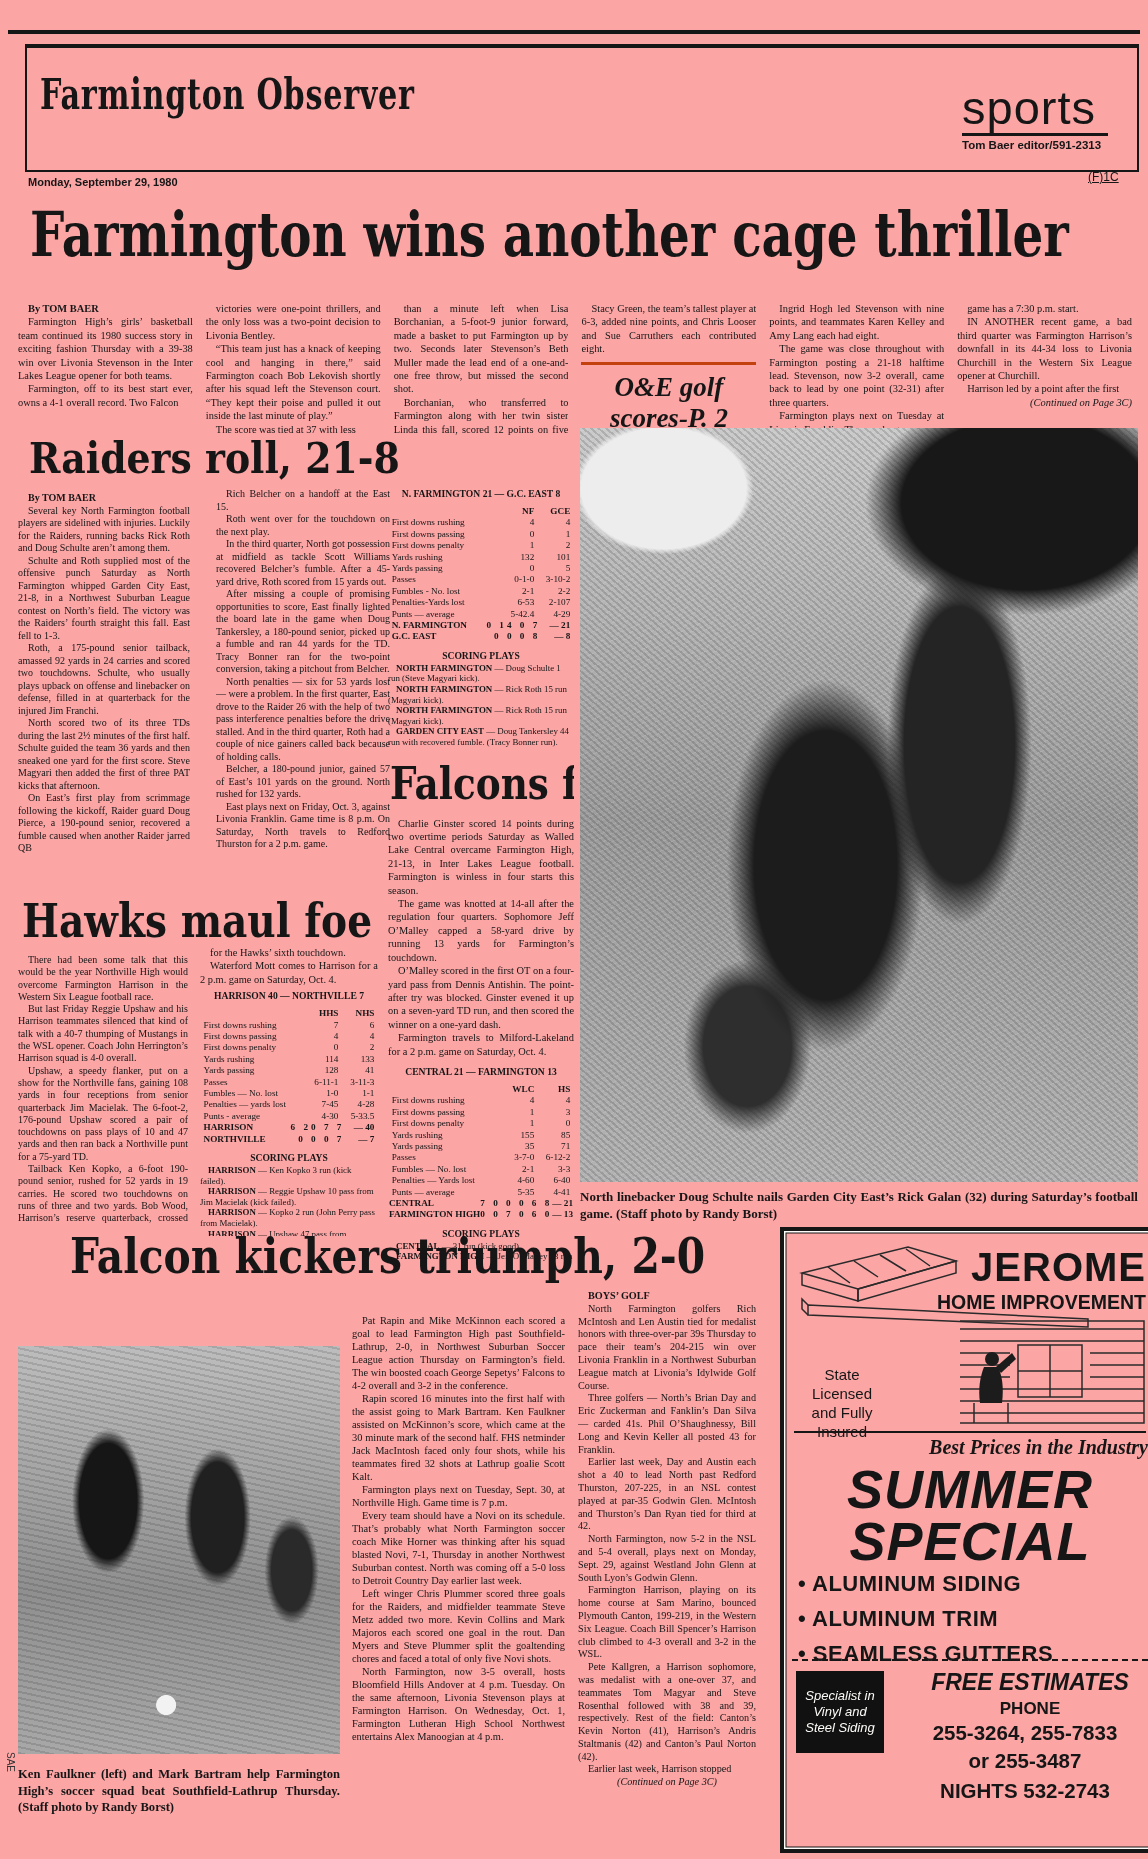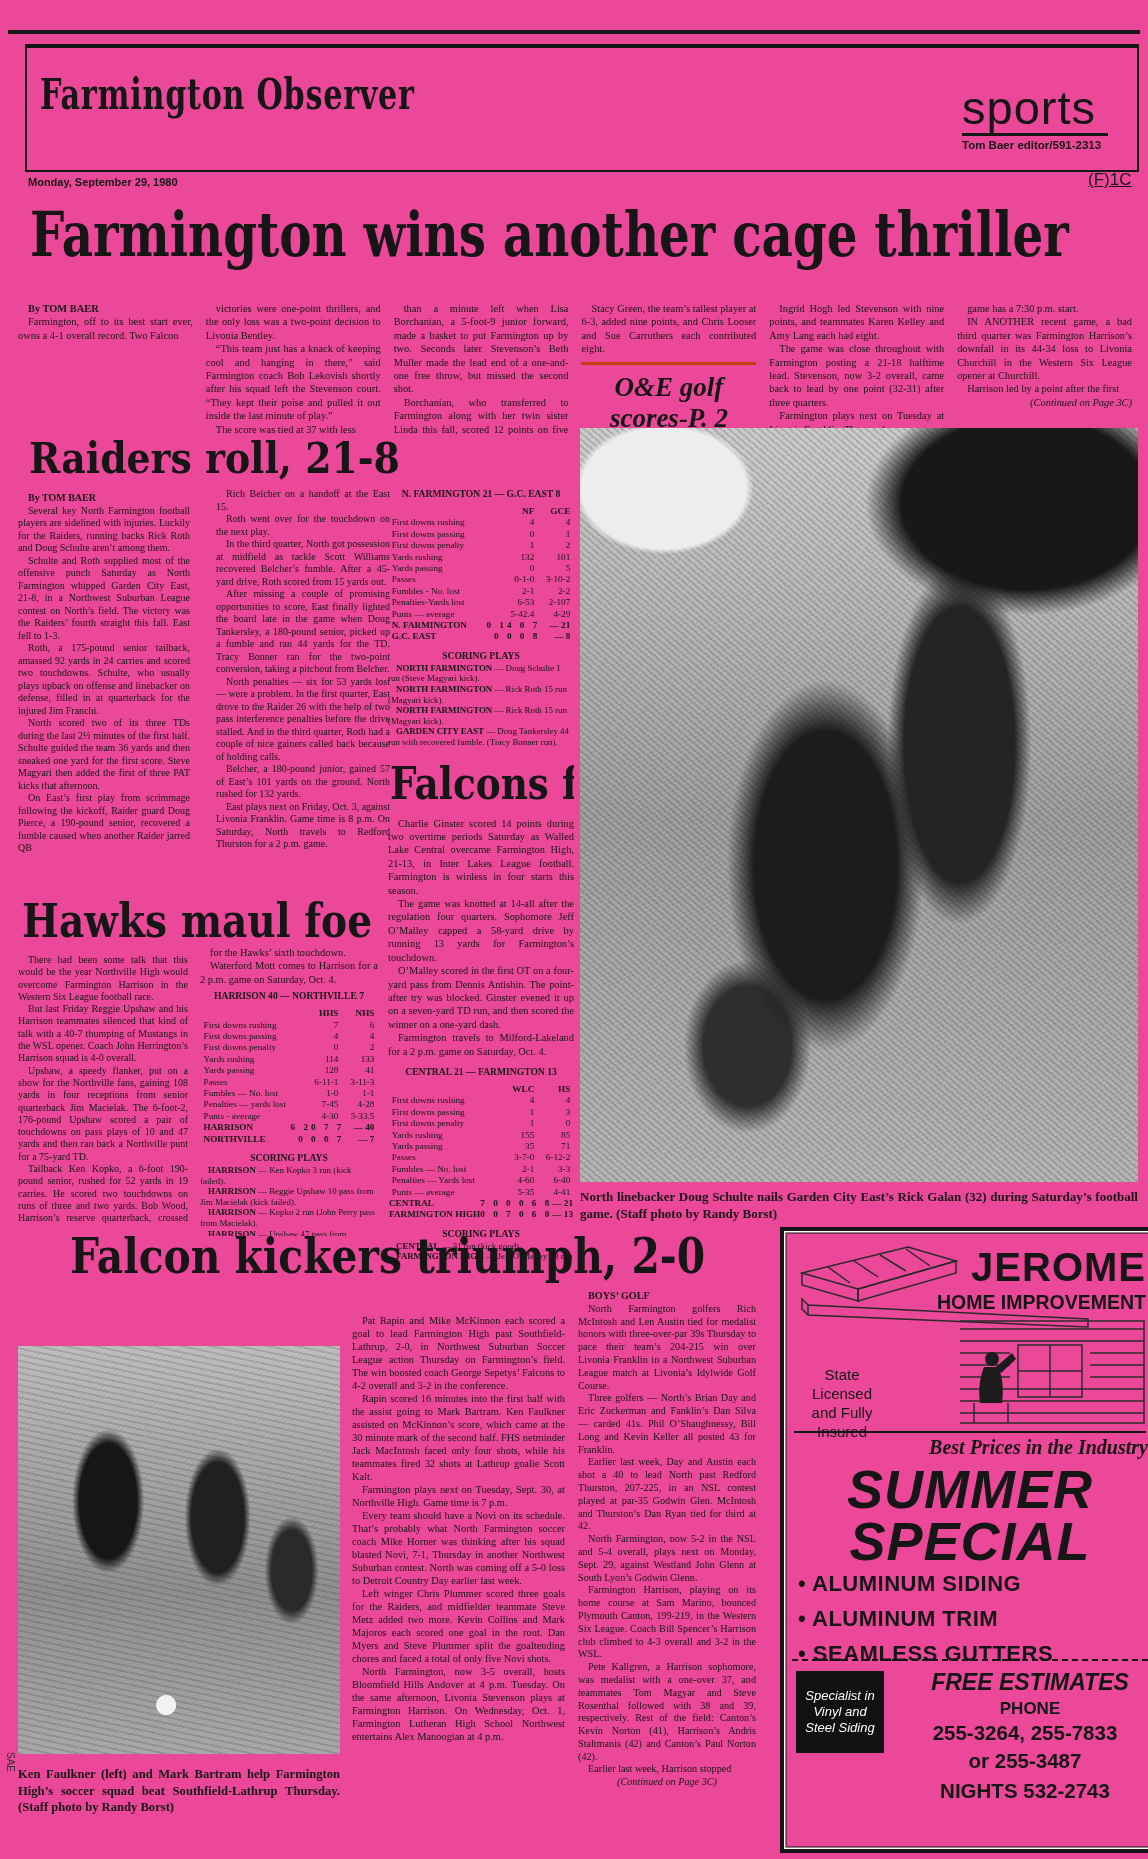--- a/index.html
+++ b/index.html
@@ -1,28 +1,28 @@
 <!DOCTYPE html>
 <html><head>
 <meta charset="utf-8">
 <style>
   html,body{margin:0;padding:0;background:#e8e6e0;}
-  .page{position:relative;width:1148px;height:1859px;background:#ec4899;color:#161616;
+  .page{position:relative;width:1148px;height:1859px;background:#fca5a5;color:#161616;
         font-family:"Liberation Serif","DejaVu Serif",serif;overflow:hidden;margin:0 auto;}
   .abs{position:absolute;}
   
   .top-rule{left:8px;top:30px;width:1132px;height:4px;background:#161616;}
   .masthead-box{left:25px;top:44px;width:1110px;height:122px;border:2px solid #161616;border-top-width:4px;}
   .masthead-title{left:40px;top:70px;font-family:"DejaVu Serif",serif;font-weight:700;font-size:42px;
         transform:scaleX(.72);transform-origin:0 0;white-space:nowrap;letter-spacing:1px;}
   .sports-block{left:962px;top:84px;width:146px;text-align:left;font-family:"Liberation Sans",sans-serif;}
   .sports-word{font-size:47px;line-height:48px;letter-spacing:1px;border-bottom:3px solid #161616;display:block;padding-bottom:1px;}
   .sports-editor{display:block;font-size:11.5px;font-weight:bold;margin-top:3px;white-space:nowrap;}
   .date-line{left:28px;top:176px;font-family:"Liberation Sans",sans-serif;font-size:11px;font-weight:bold;}
-  .edition-mark{left:1088px;top:170px;font-family:"Liberation Sans",sans-serif;font-size:17px;text-decoration:underline;}
+  .edition-mark{left:1088px;top:170px;font-family:"Liberation Sans",sans-serif;font-size:12px;text-decoration:underline;}
   
   .hl{font-weight:700;white-space:nowrap;font-family:"DejaVu Serif",serif;}
   .scale{display:inline-block;transform-origin:0 0;}
   .lead-headline{left:30px;top:198px;font-size:62px;}
   .lead-headline .scale{transform:scaleX(.78);}
   .raiders-headline{left:29px;top:434px;font-size:42px;}
   .raiders-headline .scale{transform:scaleX(.90);}
   .falcons-headline{font-size:44px;font-weight:700;font-family:"DejaVu Serif",serif;white-space:nowrap;margin:10px 0 8px 2px;}
   .falcons-headline .scale{transform:scaleX(.85);}
   .hawks-headline{left:22px;top:894px;font-size:46px;}
@@ -134,20 +134,21 @@
   <div class="abs date-line">Monday, September 29, 1980</div>
   <div class="abs edition-mark">(F)1C</div>
 
   <div class="abs hl lead-headline">
     <span class="scale">Farmington wins another cage thriller</span>
   </div>
   <div class="abs lead-cols">
     <div class="lcol col">
       <p class="byline">By TOM BAER</p>
       <div>
+          <p>Farmington High’s girls’ basketball team continued its 1980 success story in exciting fashion Thursday with a 39-38 win over Livonia Stevenson in the Inter Lakes League opener for both teams.</p>
           <p>Farmington, off to its best start ever, owns a 4-1 overall record. Two Falcon</p>
         </div>
     </div>
     <div class="lcol col">
         <p>victories were one-point thrillers, and the only loss was a two-point decision to Livonia Bentley.</p>
         <p>“This team just has a knack of keeping cool and hanging in there,” said Farmington coach Bob Lekovish shortly after his squad left the Stevenson court. “They kept their poise and pulled it out inside the last minute of play.”</p>
         <p>The score was tied at 37 with less</p>
       </div>
     <div class="lcol col">
         <p>than a minute left when Lisa Borchanian, a 5-foot-9 junior forward, made a basket to put Farmington up by two. Seconds later Stevenson’s Beth Muller made the lead end of a one-and-one free throw, but missed the second shot.</p>

